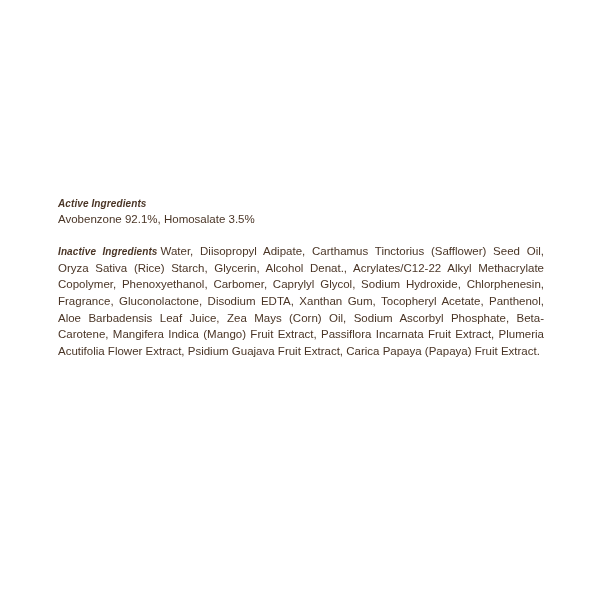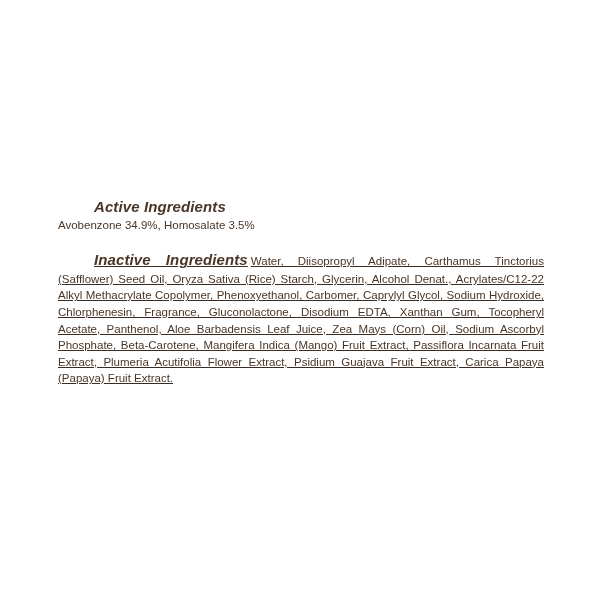--- a/index.html
+++ b/index.html
@@ -24,29 +24,27 @@
     position: absolute;
     left: 58px;
     top: 198px;
     width: 486px;
   }
   .section {
     margin-bottom: 16px;
   }
   .section:last-child {
     margin-bottom: 0;
-    text-decoration: underline;
   }
   .section-heading {
     font-style: italic;
     font-weight: bold;
-    font-size: 15px;
+    font-size: 10px;
     color: #4a3526;
     letter-spacing: 0.1px;
-    margin-left: 36px;
   }
   .active-body {
     font-size: 11.5px;
     line-height: 1.42;
     color: #4a3526;
     margin-top: 2px;
   }
   .active-body div {
     white-space: nowrap;
   }
@@ -68,21 +66,21 @@
 </head>
 <body>
 
 <div class="page">
 
   <div class="ingredients-block">
 
     <div class="section">
       <div class="section-heading">Active Ingredients</div>
       <div class="active-body">
-        <div>Avobenzone 34.9%, Homosalate 3.5%</div>
+        <div>Avobenzone 92.1%, Homosalate 3.5%</div>
       </div>
     </div>
 
     <div class="section">
       <p class="inactive-paragraph">
         <span class="section-heading">Inactive Ingredients</span><span class="inactive-text">Water, Diisopropyl Adipate, Carthamus Tinctorius (Safflower) Seed Oil, Oryza Sativa (Rice) Starch, Glycerin, Alcohol Denat., Acrylates/C12-22 Alkyl Methacrylate Copolymer, Phenoxyethanol, Carbomer, Caprylyl Glycol, Sodium Hydroxide, Chlorphenesin, Fragrance, Gluconolactone, Disodium EDTA, Xanthan Gum, Tocopheryl Acetate, Panthenol, Aloe Barbadensis Leaf Juice, Zea Mays (Corn) Oil, Sodium Ascorbyl Phosphate, Beta-Carotene, Mangifera Indica (Mango) Fruit Extract, Passiflora Incarnata Fruit Extract, Plumeria Acutifolia Flower Extract, Psidium Guajava Fruit Extract, Carica Papaya (Papaya) Fruit Extract.</span>
       </p>
     </div>
 
   </div>

